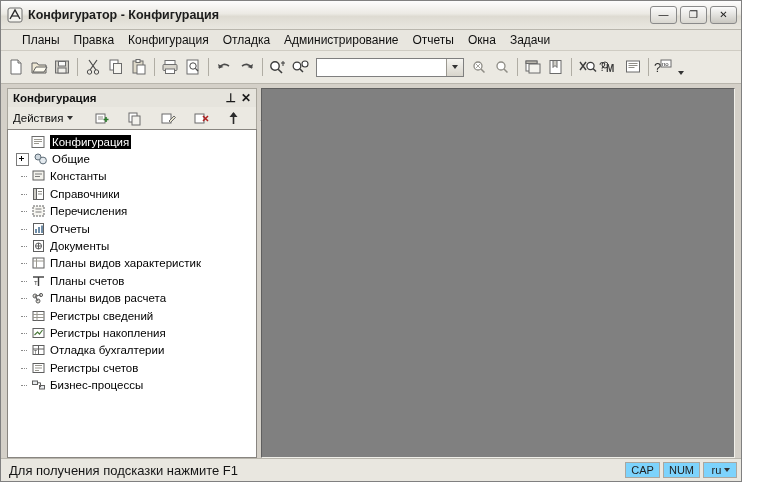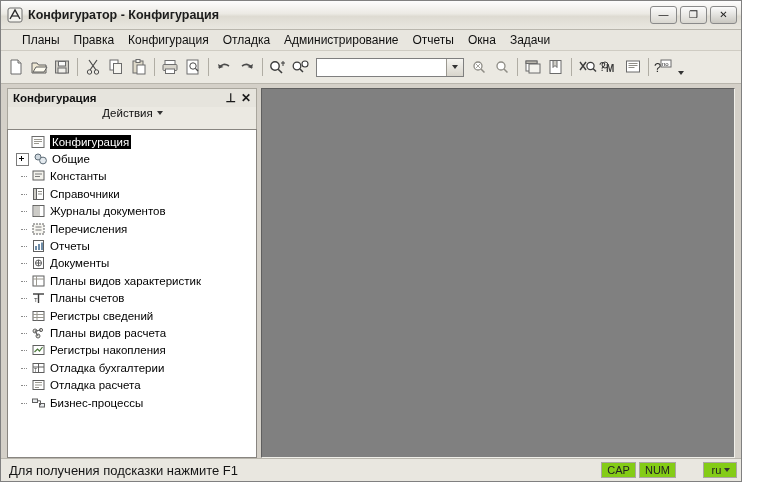--- a/index.html
+++ b/index.html
@@ -210,21 +210,20 @@
     height: 22px;
     background: #ebe9e2;
     border: 1px solid #a9a69d;
     border-top: none;
     border-bottom: none;
     display: flex;
     align-items: center;
     padding-left: 5px;
     gap: 18px;
     box-sizing: border-box;
-    flex-direction: column;
   }
   .actions-btn {
     font-size: 11.5px;
     color: #101010;
     display: flex;
     align-items: center;
     gap: 4px;
     padding-right: 4px;
   }
   .ptool {
@@ -341,35 +340,34 @@
     flex: 1 1 auto;
     font-size: 13px;
     color: #151515;
     white-space: nowrap;
     overflow: hidden;
   }
   .status-cell {
     min-width: 34px;
     height: 16px;
     border: 1px solid #aaa7a0;
-    background: #84cc16;
+    background: #7dd3fc;
     display: flex;
     align-items: center;
     justify-content: center;
     font-size: 11px;
     color: #222;
     padding: 0 5px;
     box-sizing: border-box;
   }
   .status-cell.lang {
     display: flex;
     gap: 3px;
     align-items: center;
     padding-right: 3px;
-    margin-left: 24px;
   }
   .mini-arrow {
     width: 0; height: 0;
     border-left: 3px solid transparent;
     border-right: 3px solid transparent;
     border-top: 4px solid #333;
   }
 </style>
 </head>
 <body>
@@ -680,33 +678,20 @@
             <svg width="15" height="14" viewBox="0 0 15 14">
               <rect x="2.5" y="1.5" width="10" height="11" fill="#ffffff" stroke="#5f5f5f"></rect>
               <rect x="2.5" y="1.5" width="3" height="11" fill="#cfcdc6" stroke="#5f5f5f"></rect>
               <path d="M7 4.5 h4 M7 7 h4" stroke="#8d8b84"></path>
             </svg>
           </span>
           <span class="tlabel">Справочники</span>
         </div>
 
 
-        <div class="trow">
-          <span class="expander-spacer">
-              <span class="vline"></span>
-              <span class="dashline"></span>
-            </span>
-          <span class="ticon">
-            <svg width="15" height="14" viewBox="0 0 15 14">
-              <rect x="2" y="1.5" width="11" height="11" fill="#ffffff" stroke="#5f5f5f"></rect>
-              <path d="M4 1.5 v11 M6 1.5 v11 M8 1.5 v11" stroke="#9a988f"></path>
-            </svg>
-          </span>
-          <span class="tlabel">Журналы документов</span>
-        </div>
 
         <div class="trow">
           <span class="expander-spacer">
               <span class="vline"></span>
               <span class="dashline"></span>
             </span>
           <span class="ticon">
             <svg width="15" height="14" viewBox="0 0 15 14">
               <rect x="2" y="2" width="11" height="10" fill="#f7f6f1" stroke="#5f5f5f" stroke-dasharray="2 1"></rect>
               <path d="M4.5 5 h6 M4.5 8 h6" stroke="#7b7b7b"></path>
@@ -775,51 +760,51 @@
           <span class="tlabel">Планы счетов</span>
         </div>
 
         <div class="trow">
           <span class="expander-spacer">
               <span class="vline"></span>
               <span class="dashline"></span>
             </span>
           <span class="ticon">
             <svg width="15" height="14" viewBox="0 0 15 14">
-              <rect x="2" y="2.5" width="11" height="9" fill="#ffffff" stroke="#5f5f5f"></rect>
-              <path d="M2 5.5 h11 M2 8.5 h11 M6 2.5 v9" stroke="#9a988f"></path>
-            </svg>
-          </span>
-          <span class="tlabel">Регистры сведений</span>
-        </div>
-
-        <div class="trow">
-          <span class="expander-spacer">
-              <span class="vline"></span>
-              <span class="dashline"></span>
-            </span>
-          <span class="ticon">
-            <svg width="15" height="14" viewBox="0 0 15 14">
               <circle cx="4" cy="5" r="2" fill="#e6e4dd" stroke="#5f5f5f"></circle>
               <circle cx="10" cy="4" r="1.6" fill="#e6e4dd" stroke="#5f5f5f"></circle>
               <circle cx="7" cy="10" r="2" fill="#e6e4dd" stroke="#5f5f5f"></circle>
               <path d="M4 5 L10 4 M4 5 L7 10" stroke="#5f5f5f"></path>
             </svg>
           </span>
           <span class="tlabel">Планы видов расчета</span>
         </div>
 
         <div class="trow">
           <span class="expander-spacer">
               <span class="vline"></span>
               <span class="dashline"></span>
             </span>
           <span class="ticon">
             <svg width="15" height="14" viewBox="0 0 15 14">
               <rect x="2" y="2.5" width="11" height="9" fill="#ffffff" stroke="#5f5f5f"></rect>
+              <path d="M2 5.5 h11 M2 8.5 h11 M6 2.5 v9" stroke="#9a988f"></path>
+            </svg>
+          </span>
+          <span class="tlabel">Регистры сведений</span>
+        </div>
+
+        <div class="trow">
+          <span class="expander-spacer">
+              <span class="vline"></span>
+              <span class="dashline"></span>
+            </span>
+          <span class="ticon">
+            <svg width="15" height="14" viewBox="0 0 15 14">
+              <rect x="2" y="2.5" width="11" height="9" fill="#ffffff" stroke="#5f5f5f"></rect>
               <path d="M3.5 9 l3 -3 l2 2 l3 -4" fill="none" stroke="#4a7a3a" stroke-width="1.2"></path>
             </svg>
           </span>
           <span class="tlabel">Регистры накопления</span>
         </div>
 
         <div class="trow">
           <span class="expander-spacer">
               <span class="vline"></span>
               <span class="dashline"></span>
@@ -838,21 +823,21 @@
           <span class="expander-spacer">
               <span class="vline"></span>
               <span class="dashline"></span>
             </span>
           <span class="ticon">
             <svg width="15" height="14" viewBox="0 0 15 14">
               <rect x="2" y="2.5" width="11" height="9" fill="#ffffff" stroke="#5f5f5f"></rect>
               <path d="M4 4.5 h7 M4 7 h7 M4 9.5 h4" stroke="#9a988f"></path>
             </svg>
           </span>
-          <span class="tlabel">Отладка расчета</span>
+          <span class="tlabel">Регистры счетов</span>
         </div>
 
         <div class="trow">
           <span class="expander-spacer">
               <span class="vline"></span>
               <span class="dashline"></span>
             </span>
           <span class="ticon">
             <svg width="15" height="14" viewBox="0 0 15 14">
               <rect x="1.5" y="3" width="5" height="3.5" fill="#e9ecef" stroke="#5f5f5f"></rect>

